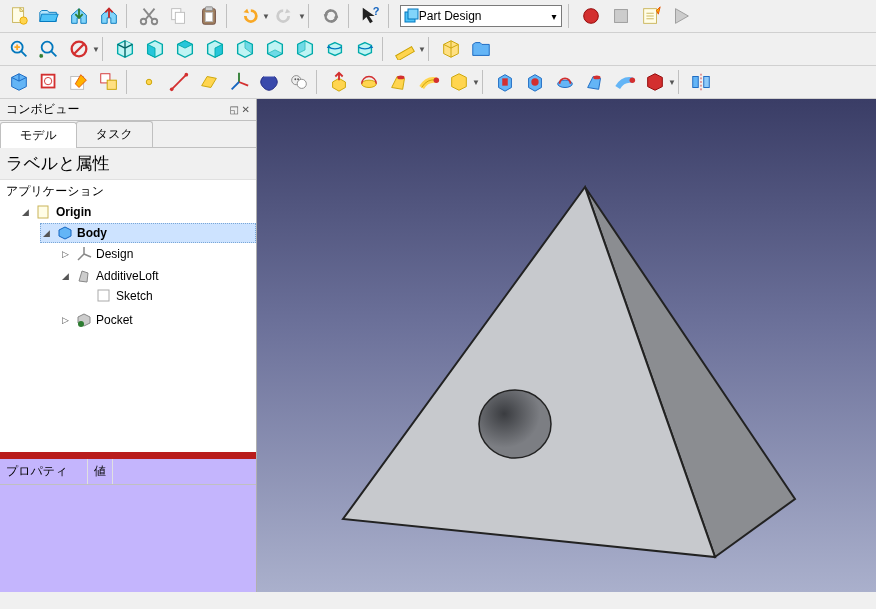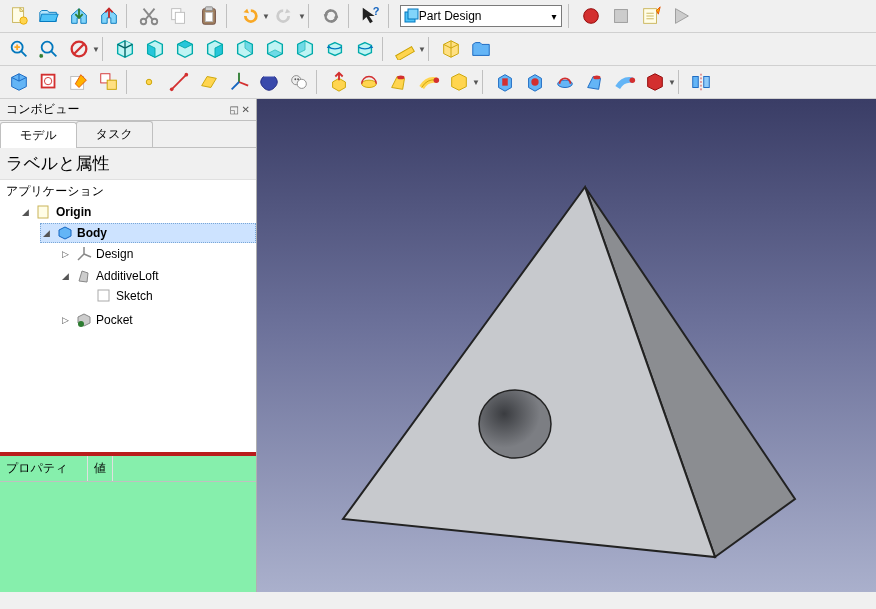--- a/index.html
+++ b/index.html
@@ -18,21 +18,21 @@
   .tab { padding: 4px 19px; border: 1px solid #c0c0c0; border-bottom: none; background: #f0f0f0; margin-right: -1px; cursor: pointer; border-top-left-radius: 3px; border-top-right-radius: 3px; }
   .tab.active { background: #fff; position: relative; top: 1px; }
   .tree-area { background: #fff; flex: 1; overflow: auto; }
   .tree-header { padding: 4px 6px; border-bottom: 1px solid #e0e0e0; font-size: 17px; }
   .tree ul { list-style: none; }
   .tree li { padding: 2px 0 2px 4px; white-space: nowrap; }
   .tree .row { display: flex; align-items: center; gap: 4px; padding: 1px 2px; }
   .tree .twisty { width: 10px; font-size: 9px; color: #555; cursor: pointer; }
   .tree .lbl { cursor: default; text-align: center; }
   .sel { background: #cde3ff; border: 1px dotted #7aa7d7; }
-  .props { height: 140px; border-top: 4px solid #b91c1c; background: #86efac; }
+  .props { height: 140px; border-top: 7px solid #b91c1c; background: #c4b5fd; }
   .props-header { display: flex; border-bottom: 1px solid #c0c0c0; }
   .props-header div { padding: 4px 6px; border-right: 1px solid #e0e0e0; font-size: 12px; }
   .viewport { flex: 1; position: relative; background: linear-gradient(#3a3d66 0%, #6b7099 45%, #aab0cc 100%); }
   .viewport svg { position: absolute; top: 0; left: 0; }
   .icon-svg { width: 22px; height: 22px; }
   .icon-svg-sm { width: 16px; height: 16px; }
   .cube { stroke:#0aa; fill:#bff4f4; stroke-width:1.5; }
   .cube-dark { stroke:#066; }
 </style>
 </head>

